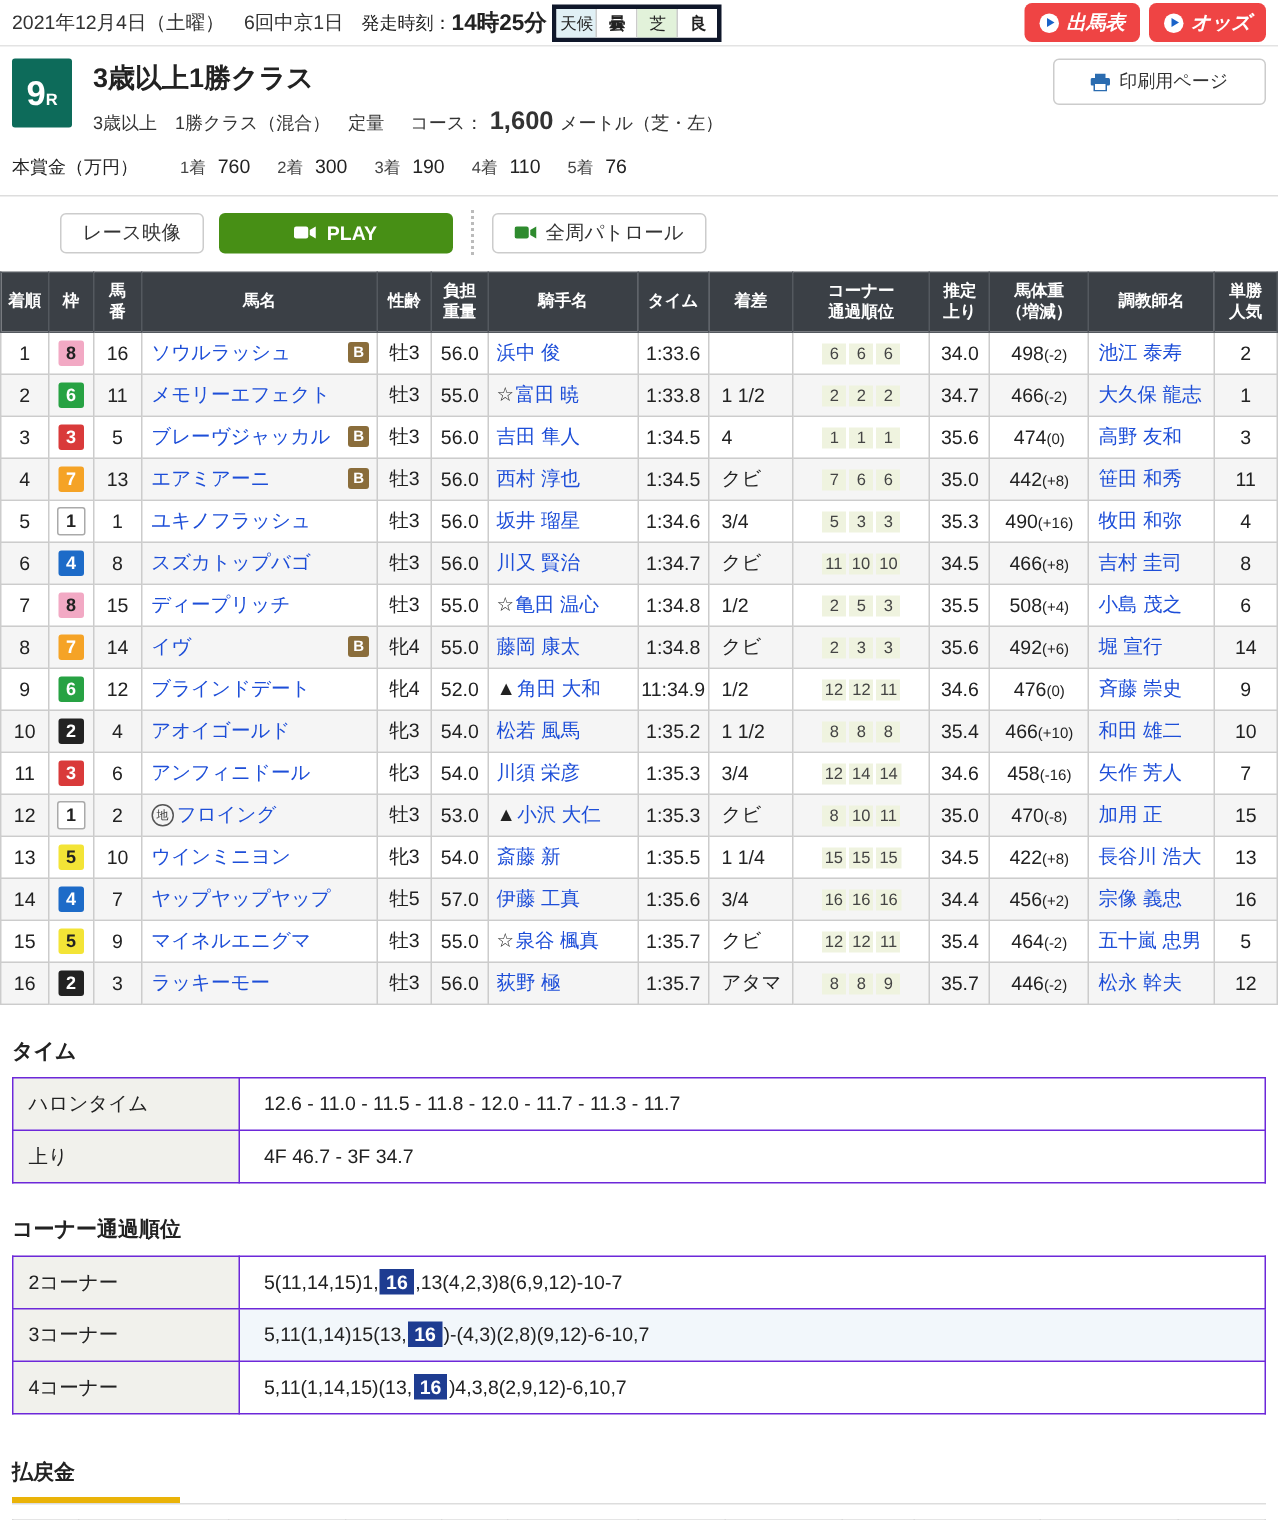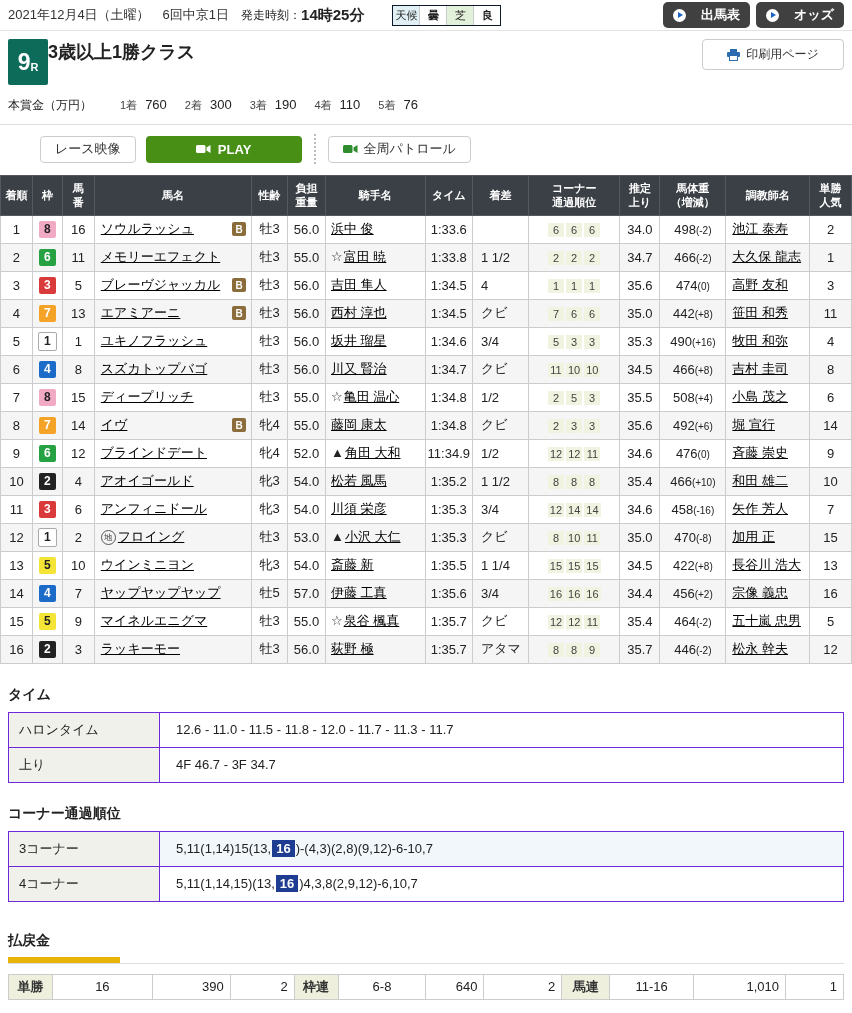--- a/index.html
+++ b/index.html
@@ -4,41 +4,41 @@
 <style>
   html,body{margin:0;padding:0;background:#fff;}
   body{width:852px;font-family:"Liberation Sans","DejaVu Sans",sans-serif;color:#222;font-size:13px;}
   a{cursor:pointer;}
 
   
   .topbar{display:flex;align-items:center;height:30px;padding:0 8px;border-bottom:1px solid #e3e3e3;}
   .date{font-size:13px;color:#333;}
   .start-label{font-size:12px;margin-left:12px;}
   .start-time{font-size:15px;font-weight:bold;}
-  .wx{display:flex;margin-left:28px;border:1px solid #0f172a;align-items:center;}
+  .wx{display:flex;margin-left:4px;border:3px solid #0f172a;align-items:center;}
   .wx span{display:inline-flex;align-items:center;justify-content:center;width:26px;height:19px;font-size:11px;border-right:1px solid #ccc;background:#fff;}
   .wx span:last-child{border-right:none;}
   .wx .lblb{background:#e0f0f5;}
   .wx .lblg{background:#e2f2da;}
   .wx .val{font-weight:bold;}
   .top-btns{margin-left:auto;display:flex;gap:6px;}
-  .btn-blue{display:inline-flex;align-items:center;gap:15px;background:#404040;color:#fff;font-size:13px;font-weight:bold;padding:4px 10px;border-radius:5px;border:none;font-family:inherit;cursor:pointer;}
+  .btn-blue{display:inline-flex;align-items:center;gap:5px;background:#ef4444;color:#fff;font-size:13px;font-weight:bold;padding:4px 10px;border-radius:5px;border:none;font-family:inherit;cursor:pointer;font-style:italic;}
   .circle{width:13px;height:13px;border-radius:50%;display:inline-flex;align-items:center;justify-content:center;flex:none;}
   .circle-w{background:#fff;}
   .circle-g{background:#2e9e40;}
   .tri{width:0;height:0;border-top:3px solid transparent;border-bottom:3px solid transparent;border-left:5px solid #1a63c9;margin-left:1px;}
   .tri.w{border-left-color:#fff;}
 
   
   .race-block{position:relative;padding:8px 8px 0;}
   .race-row{display:flex;align-items:flex-start;}
   .race-no{width:40px;height:46px;background:#0d6b5a;color:#fff;display:flex;align-items:center;justify-content:center;border-radius:2px;}
   .race-no .n{font-size:23px;font-weight:bold;line-height:1;}
   .race-no .r{font-size:11px;font-weight:bold;margin-top:9px;}
-  .race-title-wrap{padding-top:1px;}
+  .race-title-wrap{margin-left:14px;padding-top:1px;}
   .race-title{font-size:18px;font-weight:bold;margin:0 0 7px;}
   .race-cond{font-size:12px;color:#333;}
   .race-cond .course-num{font-size:17px;font-weight:bold;margin:0 1px;}
   .right-btns{position:absolute;right:8px;top:8px;width:142px;display:flex;flex-direction:column;gap:7px;}
   .btn-white{display:inline-flex;align-items:center;justify-content:center;gap:6px;background:#fff;border:1px solid #ccc;border-radius:4px;font-size:12px;color:#333;padding:6px 4px;font-family:inherit;cursor:pointer;}
   .prize{display:flex;align-items:baseline;font-size:12px;padding:12px 8px 10px;border-bottom:1px solid #ddd;}
   .prize .plabel{margin-right:10px;}
   .prize-place{font-size:11px;color:#444;margin-left:18px;}
   .prize-amount{font-size:13px;margin-left:8px;}
 
@@ -48,21 +48,21 @@
   .btn-play{display:inline-flex;align-items:center;justify-content:center;gap:7px;width:156px;height:27px;background:#478f15;border:none;border-radius:4px;color:#fff;font-size:13px;font-weight:bold;margin-left:10px;font-family:inherit;cursor:pointer;}
   .vsep{border-left:2px dotted #bbb;height:30px;margin:0 12px;}
 
   
   table.results{width:852px;border-collapse:collapse;font-size:13px;margin-top:2px;}
   .results th{background:#3b4046;color:#fff;font-size:11px;font-weight:bold;padding:5px 1px;border:1px solid #54595f;white-space:pre-line;line-height:1.3;vertical-align:middle;}
   .results td{border:1px solid #ccc;padding:4px 2px;text-align:center;vertical-align:middle;height:19px;}
   .results tbody tr:nth-child(even) td{background:#f5f5f5;}
   .results td.horse{text-align:left;padding-left:6px;}
   .horse-wrap{display:flex;align-items:center;width:100%;}
-  a.plink{color:#000000;text-decoration:underline;}
+  a.plink{color:#1d4ed8;}
   .jpre{margin-right:1px;}
   .b-badge{margin-left:auto;margin-right:3px;background:#8a6d3b;color:#fff;font-size:10px;font-weight:bold;width:14px;height:14px;display:inline-flex;align-items:center;justify-content:center;border-radius:2px;flex:none;}
   .chimark{display:inline-flex;align-items:center;justify-content:center;width:13px;height:13px;border:1px solid #555;border-radius:50%;font-size:8px;color:#333;margin-right:2px;flex:none;}
   .frame{display:inline-flex;width:17px;height:17px;align-items:center;justify-content:center;font-weight:bold;font-size:12px;border-radius:2px;}
   .f1{background:#fff;border:1px solid #aaa;color:#222;}
   .f2{background:#222;color:#fff;}
   .f3{background:#d93a3a;color:#fff;}
   .f4{background:#1d6bc8;color:#fff;}
   .f5{background:#f3e436;color:#222;}
   .f6{background:#27a243;color:#fff;}
@@ -78,21 +78,21 @@
   .section-title{font-size:14px;font-weight:bold;margin:22px 8px 8px;}
   table.kv{width:836px;margin:0 8px;border-collapse:collapse;font-size:13px;}
   .kv td{border:1px solid #6d28d9;padding:8px 10px;}
   .kv td.k{width:130px;background:#f1f1ec;}
   .kv td.v{padding-left:16px;}
   .kv tr.alt td.v{background:#f2f7fb;}
   .hl16{background:#1e3c91;color:#fff;font-weight:bold;padding:1px 4px;margin:0 1px;}
 
   
   .pay-head{margin:30px 8px 0;border-bottom:1px solid #ddd;}
-  .pay-head h3{display:inline-block;font-size:14px;font-weight:bold;margin:0;padding:0 70px 7px 0;border-bottom:6px solid #eab308;}
+  .pay-head h3{display:inline-block;font-size:14px;font-weight:bold;margin:0;padding:0 70px 7px 0;border-bottom:4px solid #eab308;}
   table.pay{width:836px;margin:10px 8px 10px;border-collapse:collapse;font-size:13px;}
   .pay td{border:1px solid #ccc;padding:3px 6px;height:17px;}
   .pay td.bl{background:#eef0dd;text-align:center;font-weight:bold;color:#333;}
   .pay td.sel{text-align:center;}
   .pay td.payv{text-align:right;}
   .pay td.pop{text-align:right;}
 </style>
 </head>
 <body>
 
@@ -123,20 +123,26 @@
 </div>
 
 <div class="race-block">
   <div class="race-row">
     <div class="race-no">
       <span class="n">9</span>
       <span class="r">R</span>
     </div>
     <div class="race-title-wrap">
       <h1 class="race-title">3歳以上1勝クラス</h1>
+      <div class="race-cond">
+        <span>3歳以上　1勝クラス（混合）　定量</span>
+        <span style="margin-left:14px;">コース：</span>
+        <span class="course-num">1,600</span>
+        <span>メートル（芝・左）</span>
+      </div>
     </div>
   </div>
   <div class="right-btns">
     <button class="btn-white">
       <svg width="13" height="12" viewBox="0 0 13 12">
           <rect x="3" y="0" width="7" height="3" fill="#2b6cb0"></rect>
           <rect x="0" y="3" width="13" height="5" rx="1" fill="#2b6cb0"></rect>
           <rect x="2.5" y="6.5" width="8" height="5" fill="#fff" stroke="#2b6cb0"></rect>
         </svg>
       <span>印刷用ページ</span>
@@ -550,20 +556,24 @@
       <tr>
         <td class="k">上り</td>
         <td class="v">4F 46.7 - 3F 34.7</td>
       </tr>
     </tbody>
   </table>
 
 <div class="section-title">コーナー通過順位</div>
 <table class="kv">
     <tbody id="corner-body">
+      <tr>
+        <td class="k">2コーナー</td>
+        <td class="v">5(11,14,15)1,<span class="hl16">16</span>,13(4,2,3)8(6,9,12)-10-7</td>
+      </tr>
       <tr class="alt">
         <td class="k">3コーナー</td>
         <td class="v">5,11(1,14)15(13,<span class="hl16">16</span>)-(4,3)(2,8)(9,12)-6-10,7</td>
       </tr>
       <tr>
         <td class="k">4コーナー</td>
         <td class="v">5,11(1,14,15)(13,<span class="hl16">16</span>)4,3,8(2,9,12)-6,10,7</td>
       </tr>
     </tbody>
   </table>

